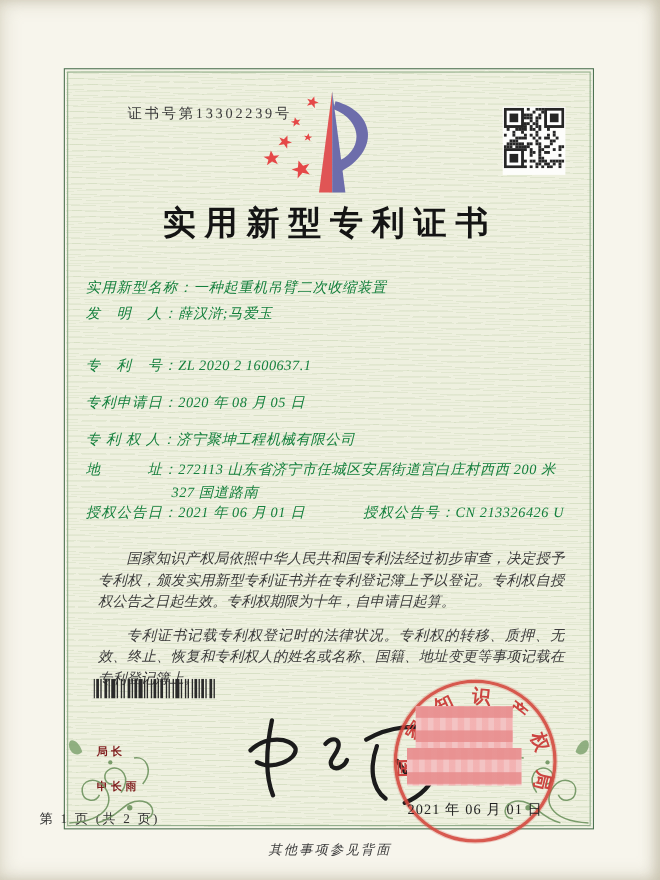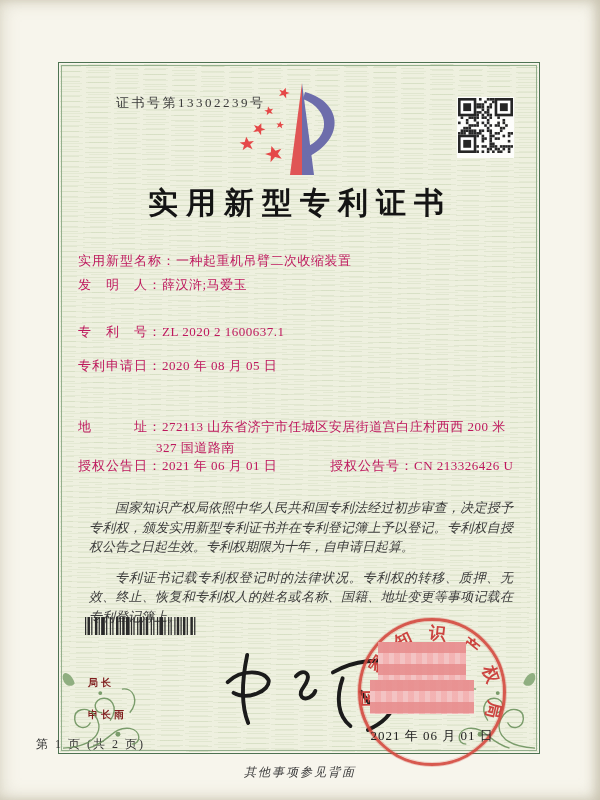--- a/index.html
+++ b/index.html
@@ -10,21 +10,21 @@
   .inner{position:absolute;left:60px;top:64px;width:478px;height:688px;background:#eef0df;
     background-image:repeating-linear-gradient(2deg, rgba(140,170,110,.14) 0 .8px, transparent .8px 5px),
                      repeating-linear-gradient(-2deg, rgba(140,170,110,.10) 0 .8px, transparent .8px 6px);}
   .borderbox{position:absolute;left:58px;top:62px;width:480px;height:690px;border:1.6px solid #4e7352;pointer-events:none;z-index:5;}
   .borderbox::after{content:"";position:absolute;inset:2px;border:1px solid #93af8c;}
   .certno{position:absolute;left:76px;top:94px;font-size:13px;letter-spacing:2.5px;color:#3a3a3a;z-index:6;margin-left:40px;}
   .logo{position:absolute;left:238px;top:80px;z-index:6;}
   .qr{position:absolute;left:457px;top:97px;z-index:6;background:#fdfdfb;padding:1px;}
   .title{position:absolute;left:0;top:183px;width:600px;text-align:center;font-size:30px;font-weight:600;
     letter-spacing:8px;color:#141414;z-index:6;}
-  .row{position:absolute;left:78px;width:450px;font-size:13px;color:#be185d;z-index:6;}
+  .row{position:absolute;left:78px;width:450px;font-size:13px;color:#15803d;z-index:6;font-style:italic;}
   .row .lab{white-space:pre;letter-spacing:1px;}
   .row .val{letter-spacing:.5px;}
   .r1{top:252px}.r2{top:276px}.r3{top:323px}.r4{top:357px}.r5{top:391px}.r6{top:418px}.r7{top:457px}
   .addr2{margin-left:78px;margin-top:3px;}
   .pair2{position:absolute;left:252px;top:0;}
   .paras{position:absolute;left:78px;top:487px;width:446px;z-index:6;font-size:13px;line-height:19.5px;
     color:#3b3b3b;font-style:italic;text-align:justify;}
   .paras p{margin:11px;text-indent:2em;font-style:italic;}
   .barcode{position:absolute;left:85px;top:617px;z-index:6;}
   .signer{position:absolute;left:88px;z-index:6;font-size:10px;letter-spacing:3px;color:#7f1d1d;font-weight:bold;}
@@ -222,20 +222,23 @@
   </div>
   <div class="row r2">
     <span class="lab">发　明　人：</span><span class="val">薛汉浒;马爱玉</span>
   </div>
   <div class="row r3">
     <span class="lab">专　利　号：</span><span class="val">ZL 2020 2 1600637.1</span>
   </div>
   <div class="row r4">
     <span class="lab">专利申请日：</span><span class="val">2020 年 08 月 05 日</span>
   </div>
+  <div class="row r5">
+    <span class="lab">专 利 权 人：</span><span class="val">济宁聚坤工程机械有限公司</span>
+  </div>
   <div class="row r6">
     <div><span class="lab">地　　　址：</span><span class="val">272113 山东省济宁市任城区安居街道宫白庄村西西 200 米</span></div>
     <div class="addr2 val">327 国道路南</div>
   </div>
   <div class="row r7">
     <span class="lab">授权公告日：</span><span class="val">2021 年 06 月 01 日</span>
     <span class="pair2"><span class="lab">授权公告号：</span><span class="val">CN 213326426 U</span></span>
   </div>
 
   <div class="paras">

